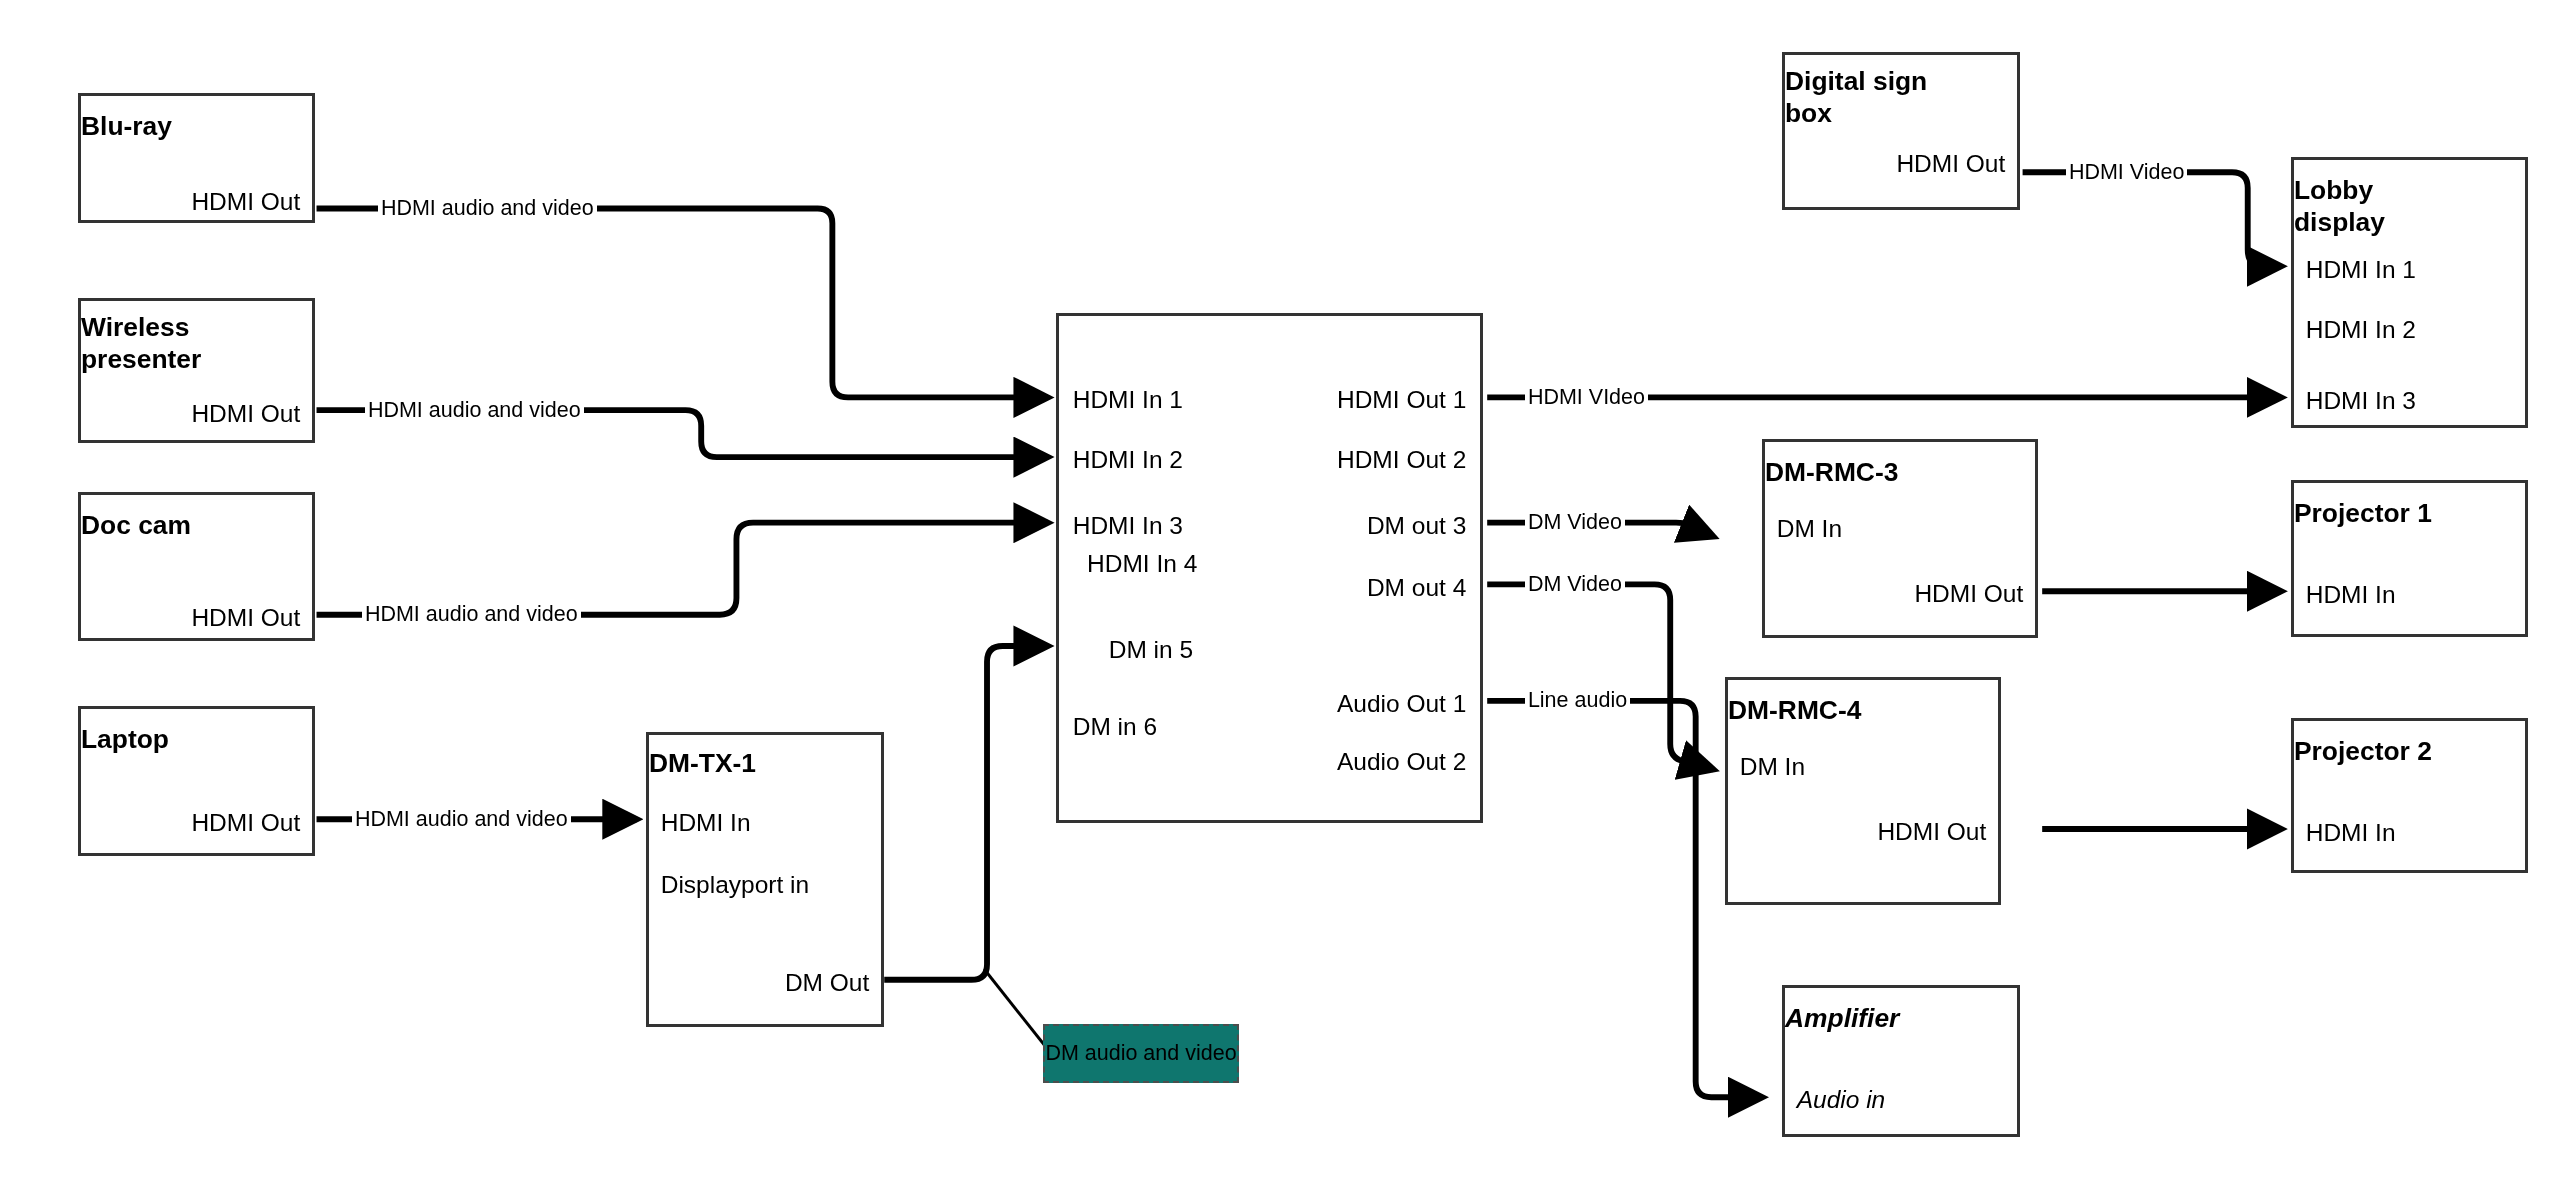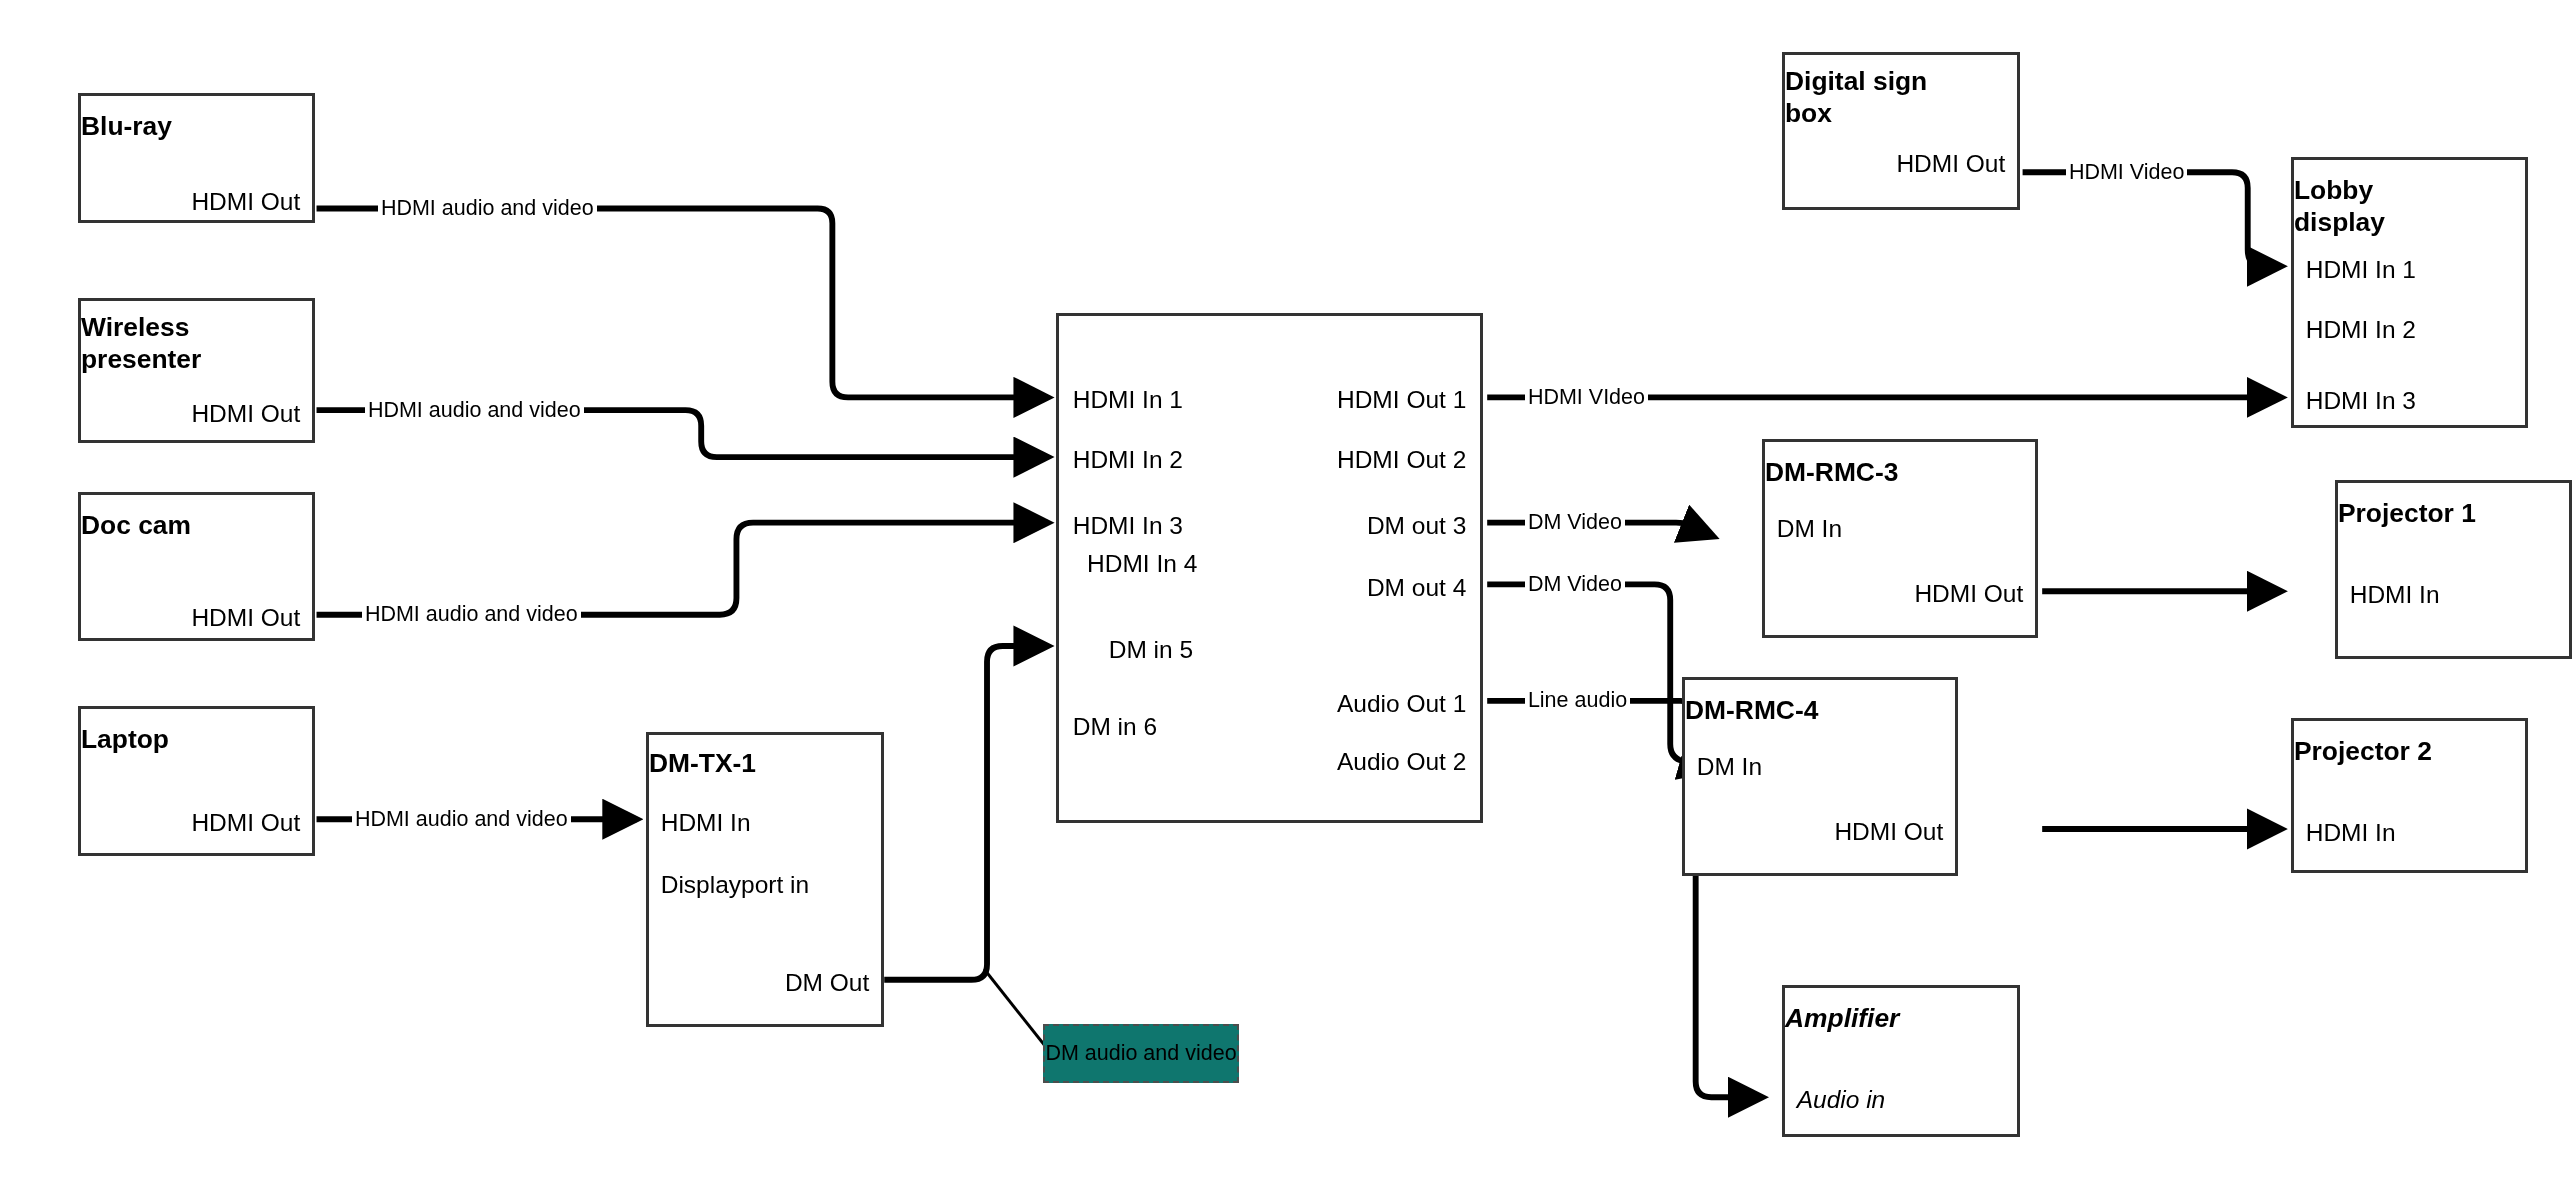--- a/index.html
+++ b/index.html
@@ -165,27 +165,27 @@
     <div class="port left" style="left:11.7px; top:156px;">HDMI In 2</div>
     <div class="port left" style="left:11.7px; top:227px;">HDMI In 3</div>
   </div>
 
   <div class="node" style="left:1762px; top:439px; width:276px; height:199px;">
     <div class="node-title" style="top:13.7px;">DM-RMC-3</div>
     <div class="port left" style="left:11.7px; top:73px;">DM In</div>
     <div class="port right" style="right:11.7px; top:138px;">HDMI Out</div>
   </div>
 
-  <div class="node" style="left:1682px; top:677px; width:276px; height:199px;">
+  <div class="node" style="left:1725px; top:677px; width:276px; height:228px;">
     <div class="node-title" style="top:13.7px;">DM-RMC-4</div>
     <div class="port left" style="left:11.7px; top:73px;">DM In</div>
     <div class="port right" style="right:11.7px; top:138px;">HDMI Out</div>
   </div>
 
-  <div class="node" style="left:2291px; top:480px; width:237px; height:179px;margin-left:44px;">
+  <div class="node" style="left:2291px; top:480px; width:237px; height:157px;">
     <div class="node-title" style="top:13.7px;">Projector 1</div>
     <div class="port left" style="left:11.7px; top:98px;">HDMI In</div>
   </div>
 
   <div class="node" style="left:2291px; top:718px; width:237px; height:155px;">
     <div class="node-title" style="top:13.7px;">Projector 2</div>
     <div class="port left" style="left:11.7px; top:98px;">HDMI In</div>
   </div>
 
   <div class="node" style="left:1782px; top:985px; width:238px; height:152px;font-style:italic;">

